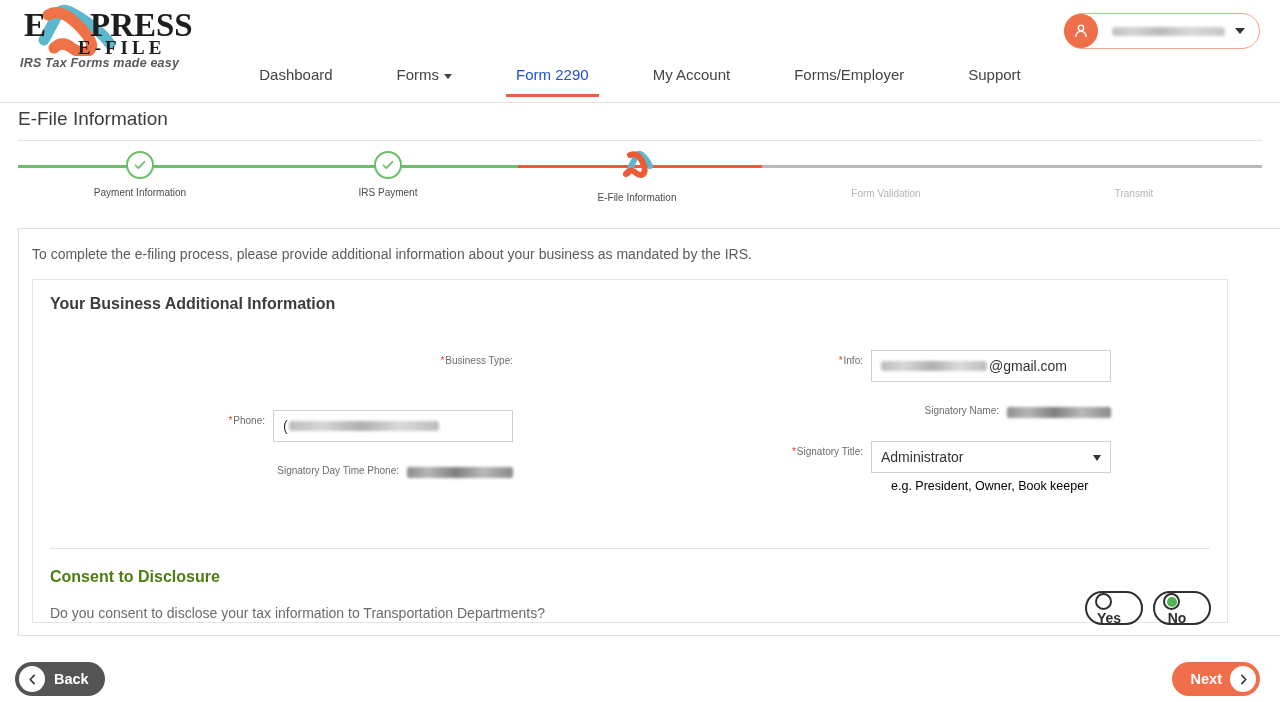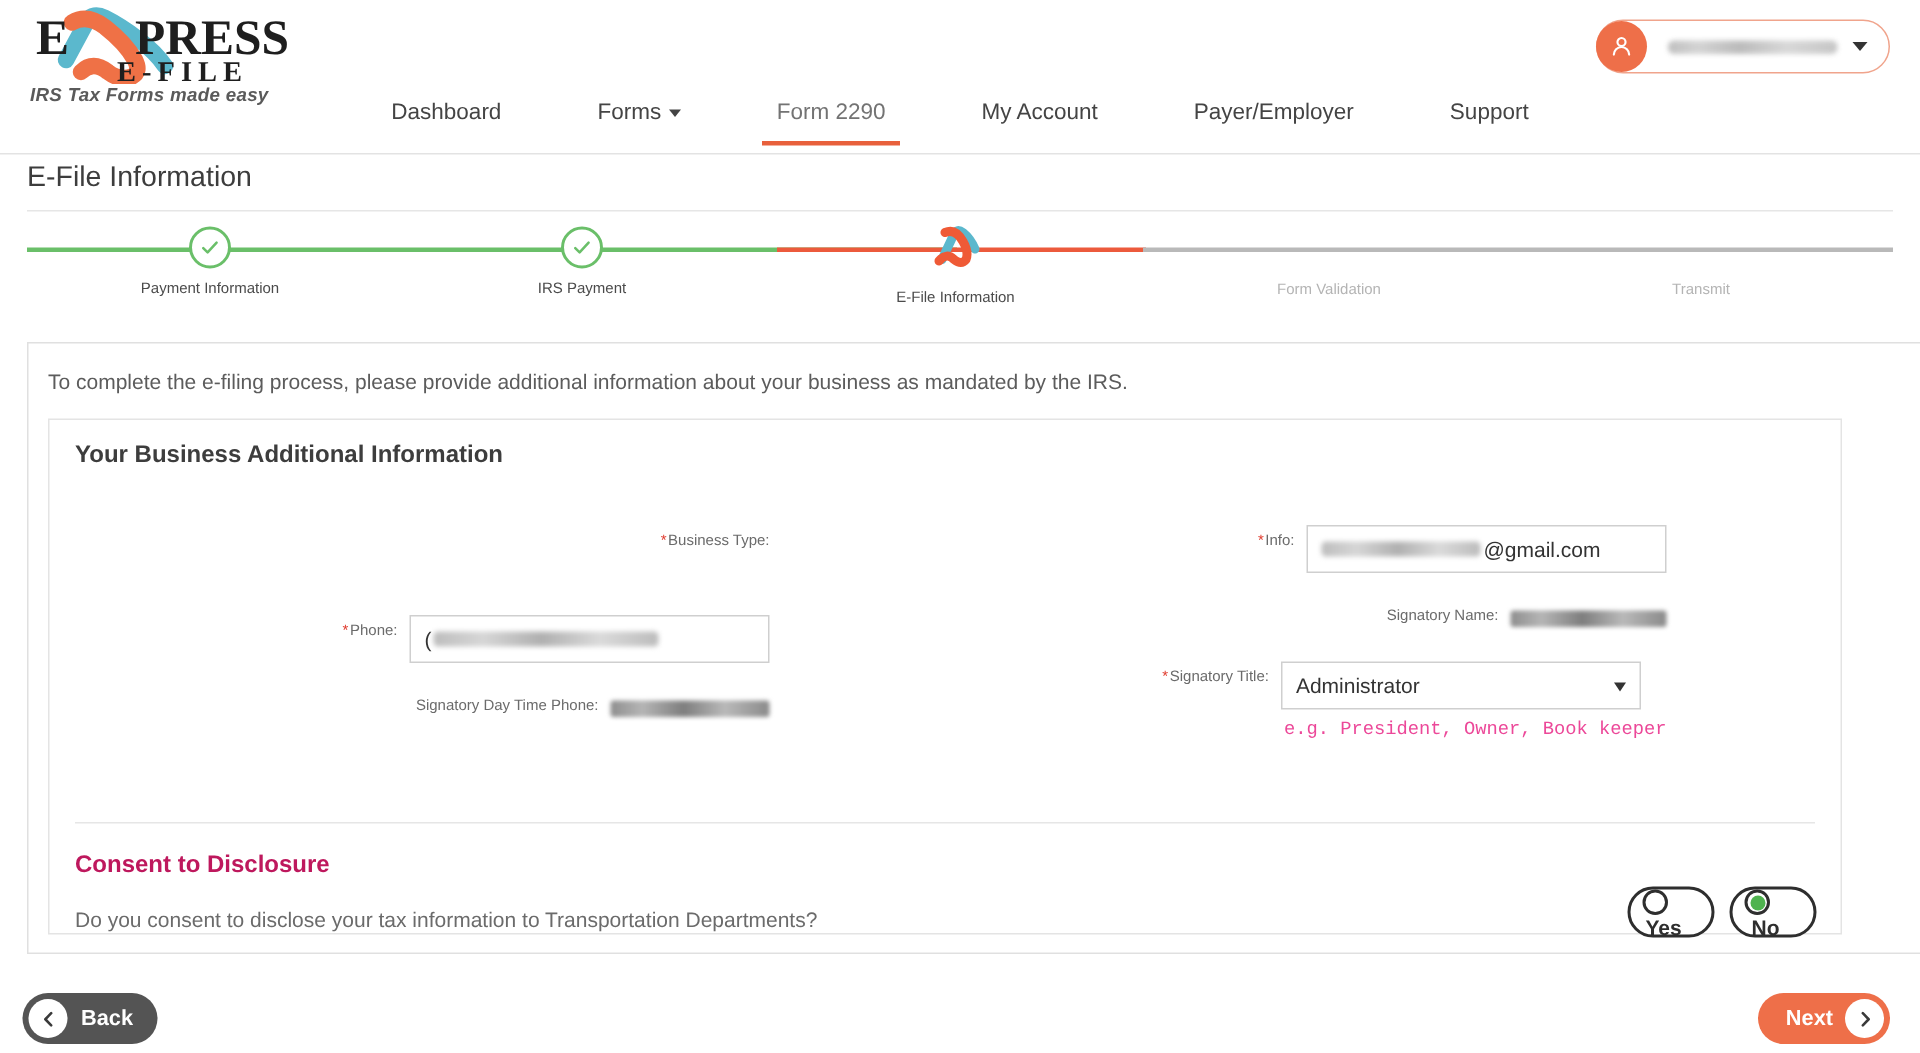--- a/index.html
+++ b/index.html
@@ -38,21 +38,21 @@
     gap: 16px;
   }
   .nav-item {
     position: relative;
     font-size: 15px;
     color: #444444;
     padding: 6px 24px 14px 24px;
     cursor: pointer;
     white-space: nowrap;
   }
-  .nav-item.active { color: #737373; }
+  .nav-item.active { color: #1d4ed8; }
   .nav-item.active::after {
     content: "";
     position: absolute;
     left: 14px; right: 14px; bottom: 0;
     height: 3px; background: #e8603c;
   }
   .nav-caret {
     display: inline-block;
     margin-left: 5px;
     border-left: 4px solid transparent;
@@ -195,22 +195,22 @@
     font-size: 14px; color: #333;
     position: relative;
   }
   .sel-caret {
     position: absolute; right: 9px; top: 13px;
     border-left: 4px solid transparent;
     border-right: 4px solid transparent;
     border-top: 6px solid #333;
   }
   .hint {
-    font-size: 12.5px; color: #ec4899;
-    margin-top: 6px; margin-left: 2px; font-family: Liberation Mono, monospace;
+    font-size: 12.5px; color: #000000;
+    margin-top: 6px; margin-left: 20px;
   }
   .llc-link {
     display: inline-block;
     margin-top: 11px; margin-left: 0px;
     font-size: 13px; font-weight: bold;
     color: #e8603c;
     text-decoration: underline;
     cursor: pointer;
   }
 
@@ -227,21 +227,21 @@
 
   
   .consent-rule {
     position: absolute;
     left: 17px; right: 17px; top: 268px;
     height: 1px; background: #e6e6e6;
   }
   .consent-title {
     position: absolute;
     left: 17px; top: 288px;
-    font-size: 16px; color: #be185d; font-weight: bold;
+    font-size: 16px; color: #4d7c0f; font-weight: bold;
   }
   .consent-q {
     position: absolute;
     left: 17px; top: 325px;
     font-size: 14px; color: #6b6b6b;
   }
   .toggle-group {
     position: absolute;
     right: 16px; top: 311px;
     display: flex; gap: 10px;
@@ -322,21 +322,21 @@
     <div class="nav-item">
       <span>Forms</span><span class="nav-caret"></span>
     </div>
     <div class="nav-item active">
       <span>Form 2290</span>
     </div>
     <div class="nav-item">
       <span>My Account</span>
     </div>
     <div class="nav-item">
-      <span>Payer/Employer</span>
+      <span>Forms/Employer</span>
     </div>
     <div class="nav-item">
       <span>Support</span>
     </div>
   </div>
 
   <div class="user-widget">
     <div class="user-avatar">
       <svg width="18" height="18" viewBox="0 0 24 24">
         <circle cx="12" cy="8" r="3.6" fill="none" stroke="#ffffff" stroke-width="1.9"></circle>

